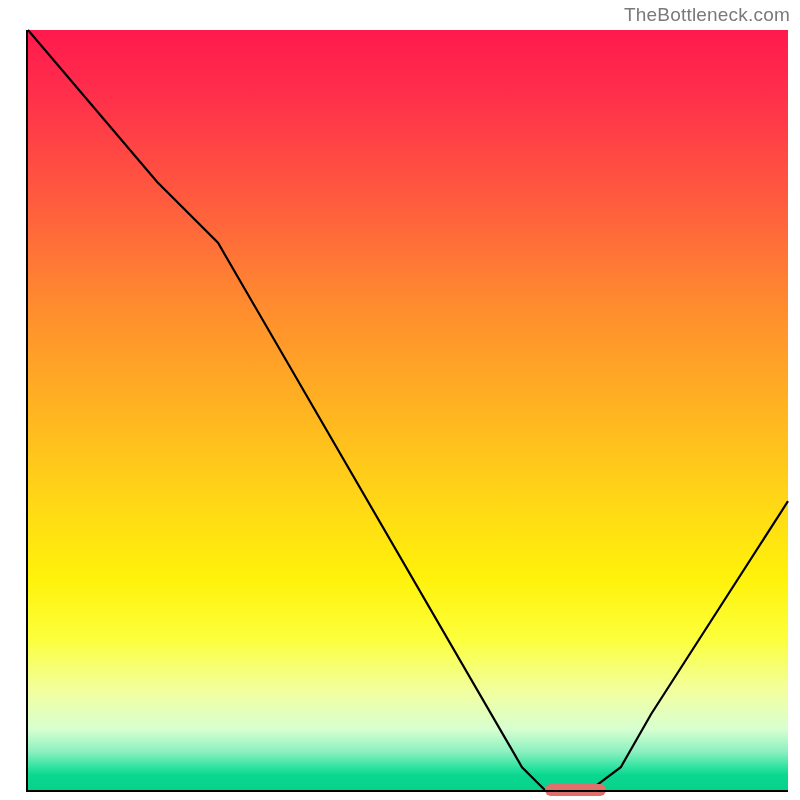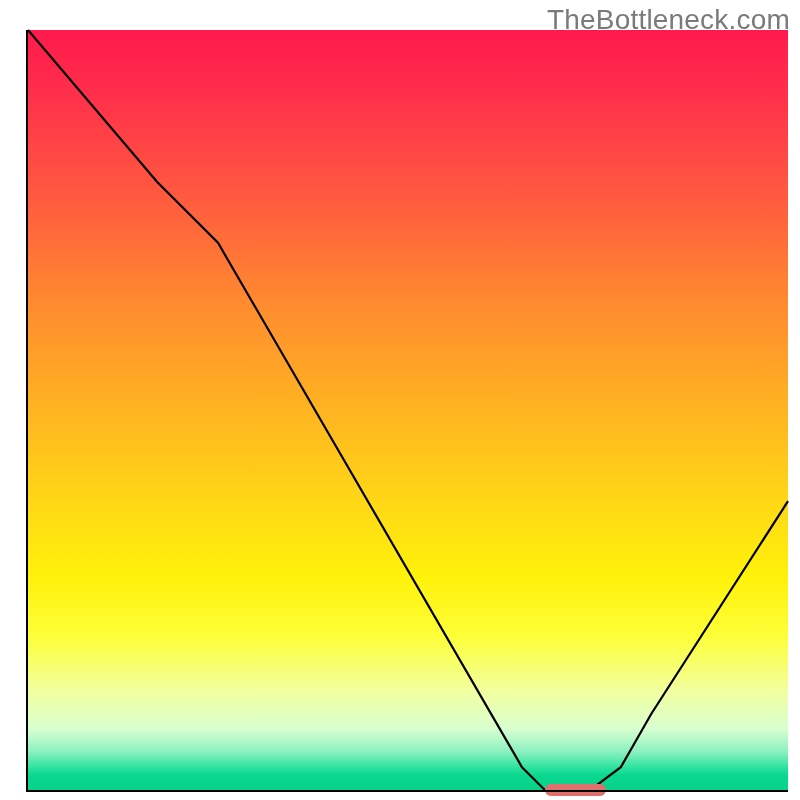--- a/index.html
+++ b/index.html
@@ -8,21 +8,21 @@
     position: relative;
     width: 800px;
     height: 800px;
     background: #fff;
   }
   .watermark {
     position: absolute;
     top: 4px;
     right: 10px;
     font-family: Arial, Helvetica, sans-serif;
-    font-size: 28px;
+    font-size: 19px;
     color: #7a7a7a;
     letter-spacing: 0.2px;
     user-select: none;
   }
   .plot {
     position: absolute;
     left: 28px;
     top: 30px;
     width: 760px;
     height: 760px;

